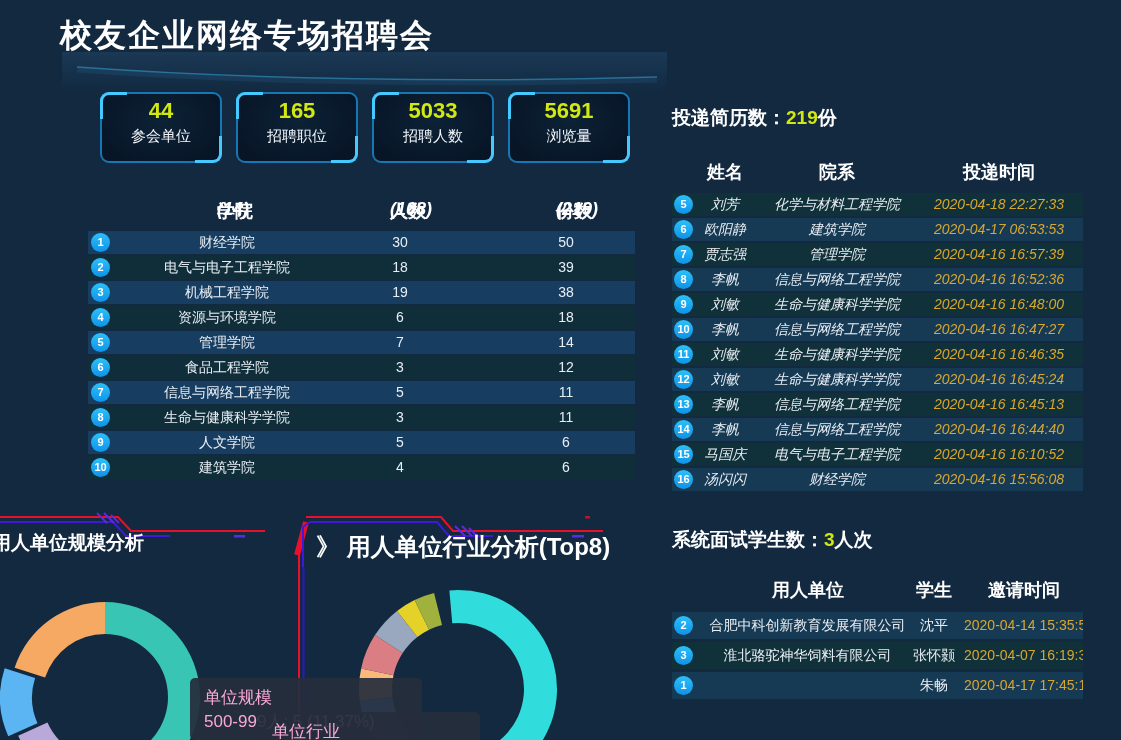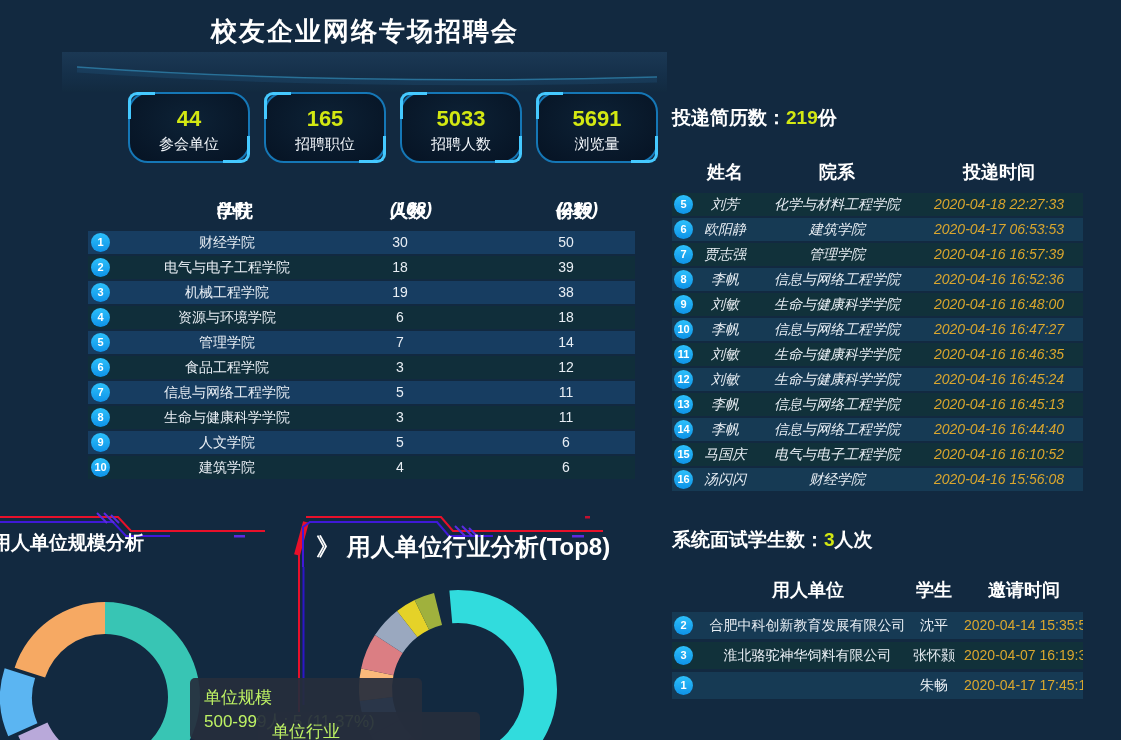--- a/index.html
+++ b/index.html
@@ -7,35 +7,35 @@
   body {
     position:relative;
     background:#122940;
     font-family:"Liberation Sans","DejaVu Sans",sans-serif;
     color:#fff;
   }
   .abs { position:absolute; }
 
   
   .main-title {
-    left:60px; top:14px; width:610px; text-align:center;
-    font-size:26px; font-weight:bold; color:#ffffff; letter-spacing:2px;
+    left:60px; top:14px; width:610px; 
+    font-size:32px; font-weight:bold; color:#ffffff; letter-spacing:2px;
   }
   .banner {
     left:62px; top:52px; width:605px; height:40px;
     background:linear-gradient(180deg,#1b3854 0%,#15304a 55%,#122a40 100%);
   }
   .banner svg { display:block; }
 
   
   .stat-card {
     top:92px; width:122px; height:71px;
     background:radial-gradient(ellipse at 50% 40%,#0d2236 0%,#071526 85%);
-    border:2px solid #1577b6; border-radius:20px;
-    text-align:center; padding-top:12px;margin-left:28px;
+    border:2px solid #1577b6; border-radius:9px;
+    text-align:center; padding-top:4px;
   }
   .stat-card::before, .stat-card::after {
     content:""; position:absolute; width:24px; height:24px;
   }
   .stat-card::before {
     top:-2px; left:-2px;
     border-top:3px solid #45c9ff; border-left:3px solid #45c9ff;
     border-top-left-radius:9px;
   }
   .stat-card::after {
@@ -97,21 +97,21 @@
   .i-time    { left:292px; width:119px; }
   .interview-rows .row:nth-child(odd)  { background:#163a54; }
   .interview-rows .row:nth-child(even) { background:#11313a; }
 
   
   .scale-title    { left:-8px;  top:530px; font-size:19px; }
   .industry-title { left:316px; top:531px; font-size:24px; }
 
   .tooltip {
     background:rgba(38,45,60,0.93); border-radius:5px;
-    padding:8px 14px; font-size:17px; color:#bef264; line-height:24px;
+    padding:8px 14px; font-size:17px; color:#f9a8d4; line-height:24px;
     white-space:nowrap;
   }
   .tooltip-scale    { left:190px; top:678px; width:232px; height:62px; }
   .tooltip-industry { left:258px; top:712px; width:222px; height:40px; }
 </style>
 </head>
 <body>
 
 <div class="abs main-title">校友企业网络专场招聘会</div>
 

